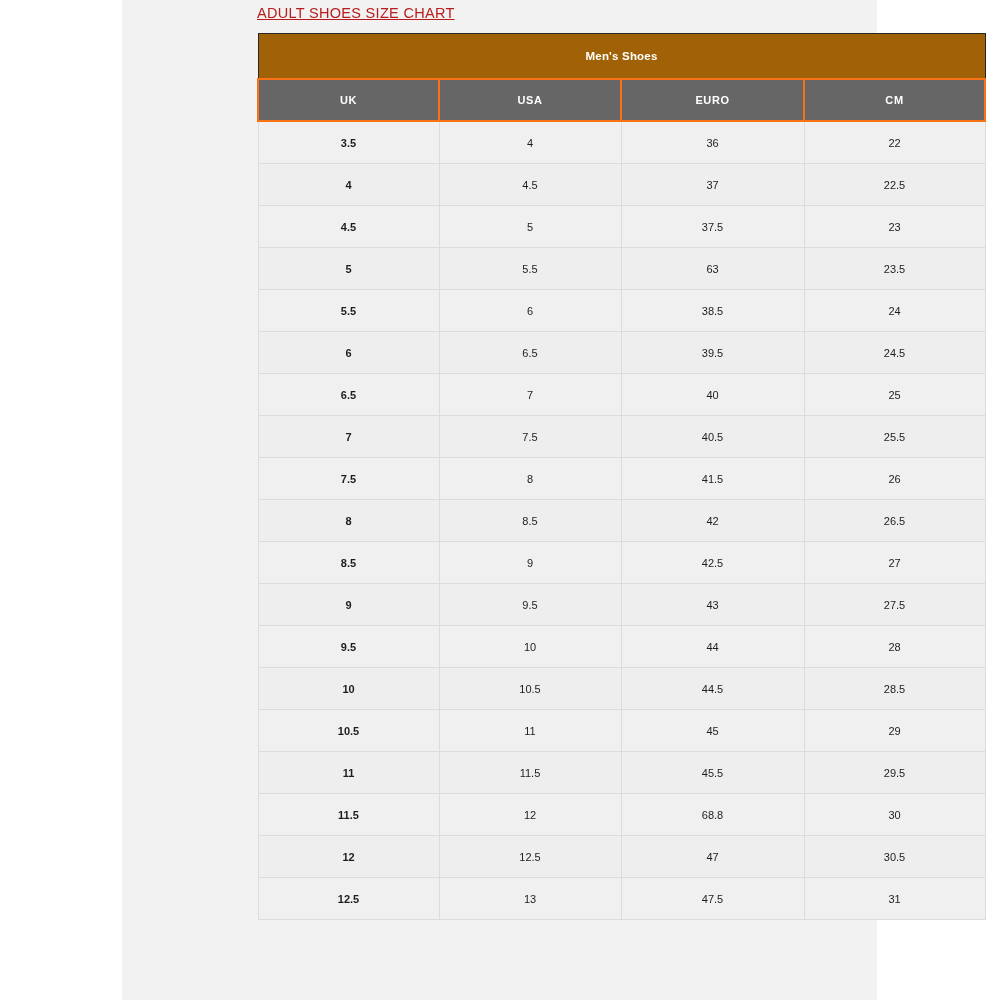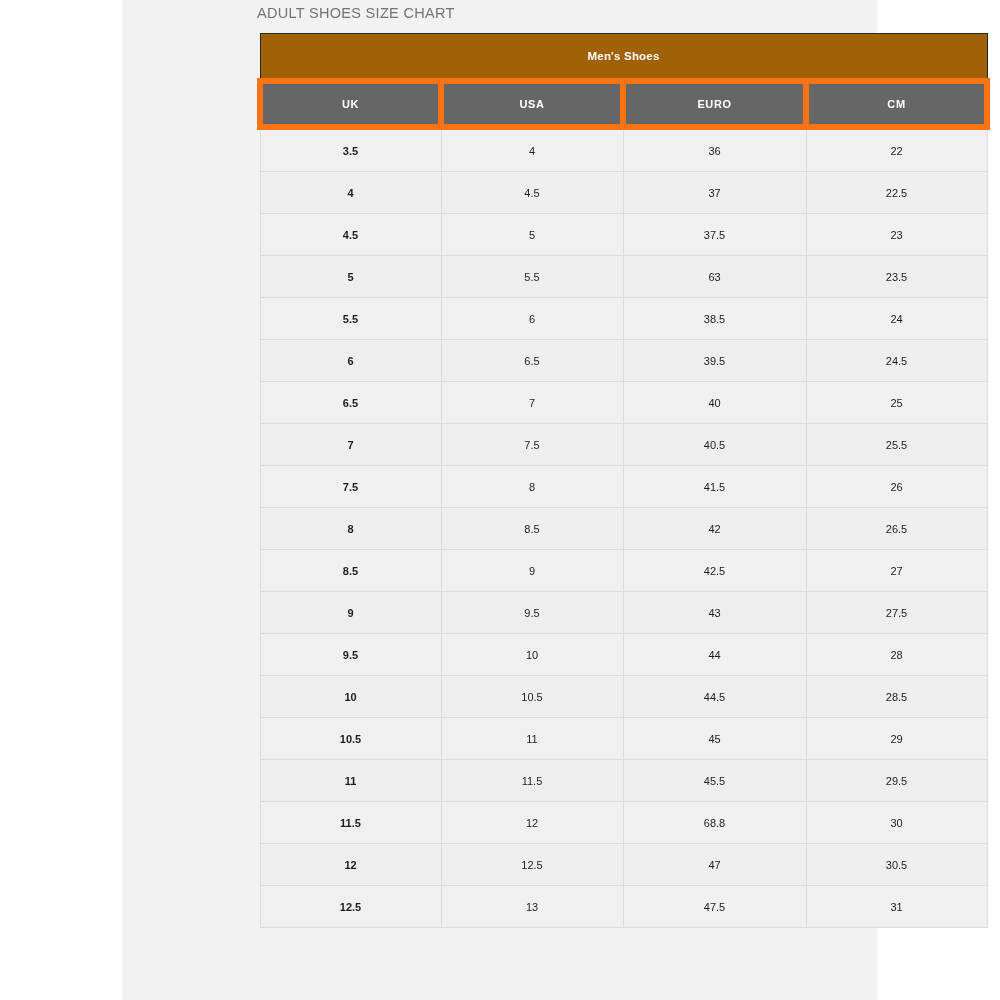--- a/index.html
+++ b/index.html
@@ -30,23 +30,24 @@
     height: 1000px;
     background: #f2f2f2;
   }
 
   #page-title {
     position: absolute;
     left: 135px;
     top: 5px;
     font-size: 14.5px;
     letter-spacing: 0.3px;
-    color: #737373;
+    color: #b91c1c;
     font-weight: 400;
     white-space: nowrap;
+    text-decoration: underline;
   }
 
   #size-table-wrap {
     position: absolute;
     left: 135px;
     top: 33px;
     width: 727px;
   }
 
   table.size-table {
@@ -74,21 +75,21 @@
   }
 
   
   .col-head {
     background: #666666;
     color: #ffffff;
     font-size: 11px;
     font-weight: bold;
     height: 40px;
     letter-spacing: 0.6px;
-    border: 6px solid #f97316;
+    border: 2px solid #f97316;
   }
 
   
   .data-cell {
     background: #f0f0f0;
     color: #1d1d1d;
     font-size: 11px;
     height: 41px;
     border: 1px solid #dcdcdc;
   }

